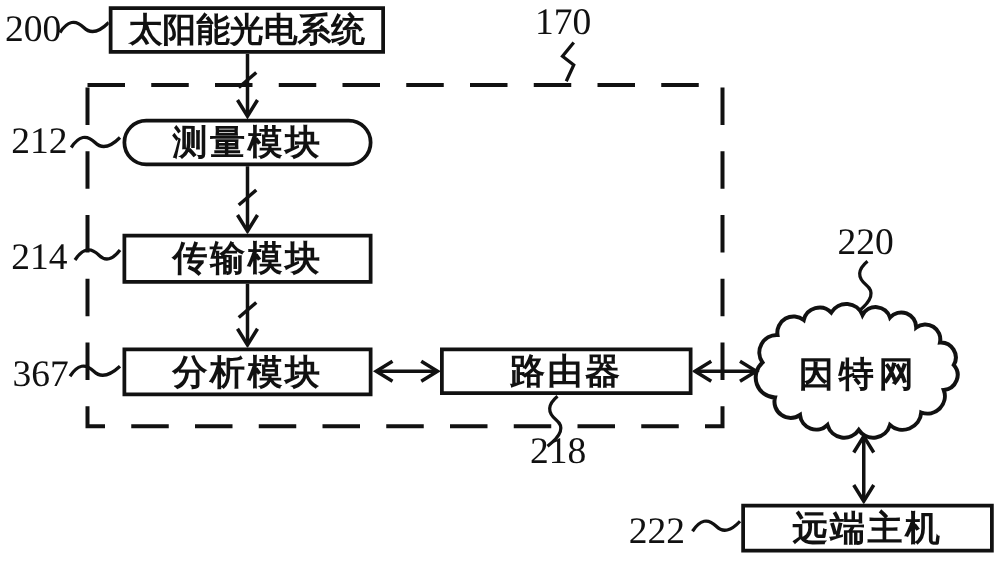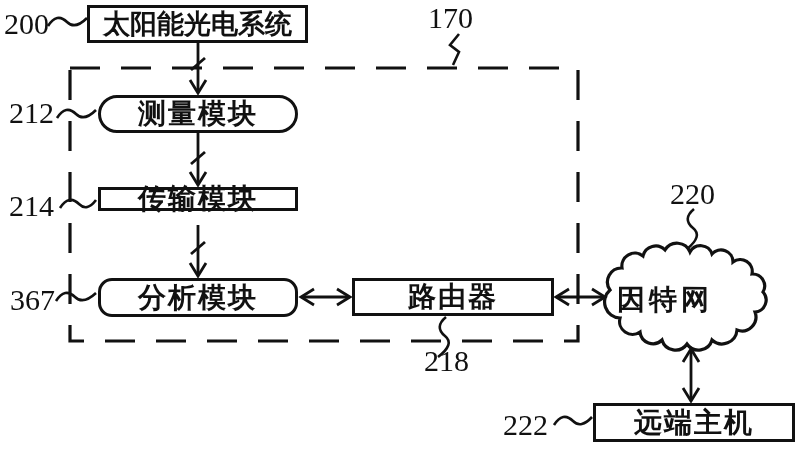--- a/index.html
+++ b/index.html
@@ -13,21 +13,21 @@
     position:absolute;box-sizing:border-box;border:3px solid #111;background:#fff;
     display:flex;align-items:center;justify-content:center;
     font-size:28px;font-weight:bold;letter-spacing:2px;white-space:nowrap;
   }
   .node-box.tight{letter-spacing:0;font-size:27px;}
   .ref-label{
     position:absolute;font-size:30px;font-weight:normal;white-space:nowrap;
     font-family:"Liberation Serif","DejaVu Serif",serif;
   }
   .cloud-label{
-    position:absolute;left:617px;top:281px;width:140px;
+    position:absolute;left:617px;top:281px;width:140px;text-align:center;
     font-size:28px;font-weight:bold;letter-spacing:4px;font-family:Liberation Serif, serif;
   }
 </style>
 </head>
 <body>
 
 <div class="stage">
 
   <svg width="800" height="449" viewBox="0 0 800 449" fill="none" stroke="#111" stroke-width="3">
 
@@ -96,23 +96,23 @@
       <path d="M446 317 q-12 10 -1 19 q10 8 -7 21"></path>
       <path d="M694 209 q-12 10 -1 19 q10 8 -6 21"></path>
       <path d="M554 425 q9 -14 19 -4 q8 8 19 -4"></path>
     </g>
   </svg>
 
   <div class="node-box tight" style="left:87px;top:5px;width:221px;height:38px;">太阳能光电系统</div>
 
   <div class="node-box" style="left:98px;top:95px;width:200px;height:38px;border-radius:19px;">测量模块</div>
 
-  <div class="node-box" style="left:98px;top:187px;width:200px;height:24px;">传输模块</div>
+  <div class="node-box" style="left:98px;top:187px;width:200px;height:40px;">传输模块</div>
 
-  <div class="node-box" style="left:98px;top:278px;width:200px;height:39px;border-radius:14px;">分析模块</div>
+  <div class="node-box" style="left:98px;top:278px;width:200px;height:39px;">分析模块</div>
 
   <div class="node-box" style="left:352px;top:278px;width:202px;height:38px;">路由器</div>
 
   <div class="node-box" style="left:593px;top:403px;width:202px;height:39px;">远端主机</div>
 
   <div class="cloud-label">因特网</div>
 
   <div class="ref-label" style="left:4px;top:7px;">200</div>
 
   <div class="ref-label" style="left:428px;top:1px;">170</div>

